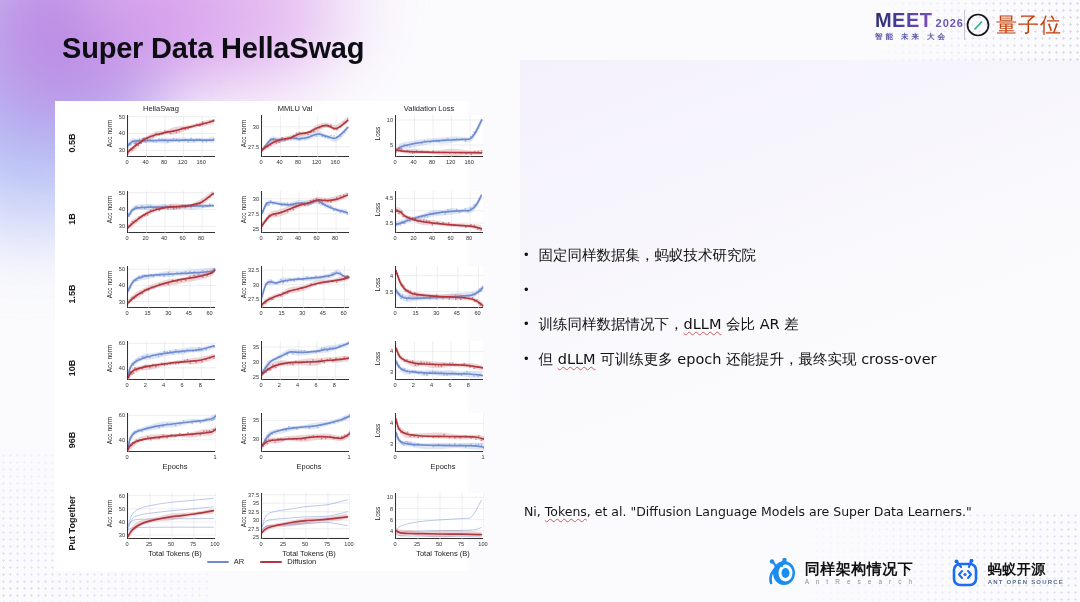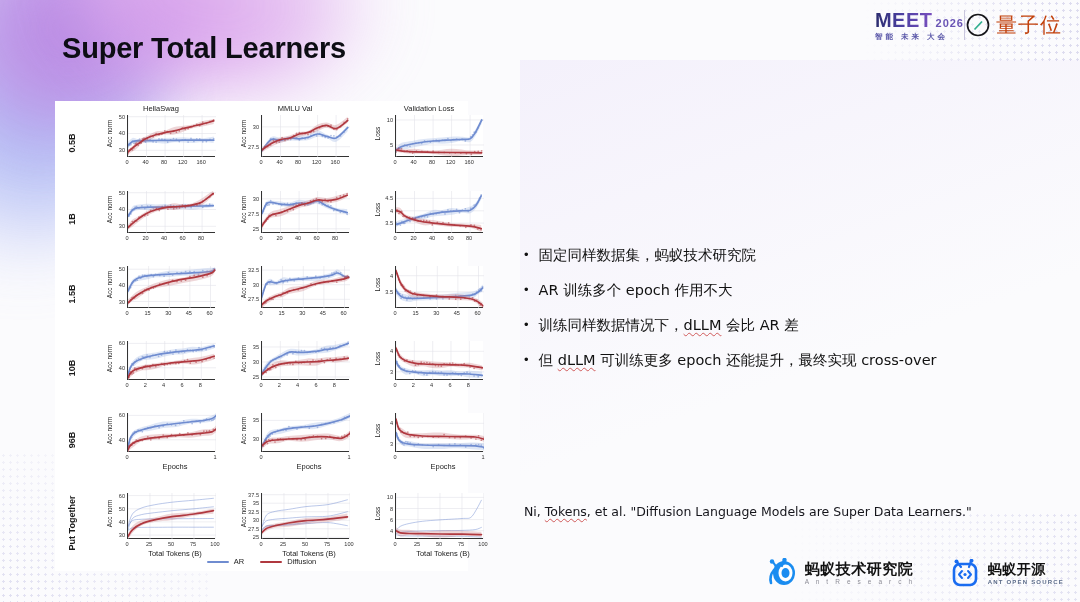--- a/index.html
+++ b/index.html
@@ -121,21 +121,21 @@
   <div class="logo-div"></div>
   <div class="logo-qbit">
     <svg width="26" height="26" viewBox="0 0 26 26">
       <circle cx="13" cy="13" r="10.5" fill="none" stroke="#16161a" stroke-width="1.7"></circle>
       <line x1="9.5" y1="17.5" x2="17" y2="9.5" stroke="#2fae8e" stroke-width="1.7"></line>
     </svg>
     <span class="qbit-text">量子位</span>
   </div>
 </div>
 
-<div id="page-title">Super Total Learners</div>
+<div id="page-title">Super Data HellaSwag</div>
 
 <div id="figure-panel">
   <div id="fig-grid">
       <div class="row-label" style="top: 37px; left: 2px; width: 30px; text-align: center;">0.5B</div>
       <div class="row-label" style="top: 113px; left: 2px; width: 30px; text-align: center;">1B</div>
       <div class="row-label" style="top: 188px; left: 2px; width: 30px; text-align: center;">1.5B</div>
       <div class="row-label" style="top: 261.5px; left: 2px; width: 30px; text-align: center;">10B</div>
       <div class="row-label" style="top: 333.5px; left: 2px; width: 30px; text-align: center;">96B</div>
       <div class="row-label" style="top: 417px; left: -16px; width: 66px; text-align: center;">Put Together</div>
       <div class="cellwrap" style="left: 52px; top: 14px; width: 108px; height: 58px;">
@@ -1590,21 +1590,20 @@
     </div>
 </div>
 
 <div id="bullets">
     <div class="bullet">
       <span class="bullet-dot">•</span>
       <span class="bullet-txt">固定同样数据集，蚂蚁技术研究院</span>
     </div>
     <div class="bullet">
       <span class="bullet-dot">•</span>
-      <span class="bullet-txt">AR 训练多个 epoch 作用不大</span>
     </div>
     <div class="bullet">
       <span class="bullet-dot">•</span>
       <span class="bullet-txt">训练同样数据情况下，<span class="sq">dLLM</span> 会比 AR 差</span>
     </div>
     <div class="bullet">
       <span class="bullet-dot">•</span>
       <span class="bullet-txt">但 <span class="sq">dLLM</span> 可训练更多 epoch 还能提升，最终实现 cross-over</span>
     </div>
   </div>
@@ -1617,21 +1616,21 @@
       <ellipse cx="20" cy="15" rx="11" ry="12" fill="#1a8cf0"></ellipse>
       <ellipse cx="21.5" cy="15" rx="7" ry="8.5" fill="#ffffff"></ellipse>
       <ellipse cx="21.5" cy="15" rx="4" ry="5" fill="#1a8cf0"></ellipse>
       <path d="M9 4 L13 10" stroke="#1a8cf0" stroke-width="2.2" fill="none" stroke-linecap="round"></path>
       <path d="M20 2 L18 8" stroke="#1a8cf0" stroke-width="2.2" fill="none" stroke-linecap="round"></path>
       <circle cx="8" cy="3.5" r="2.2" fill="#1a8cf0"></circle>
       <circle cx="20.5" cy="2" r="2.2" fill="#1a8cf0"></circle>
       <path d="M10 12 Q5 18 7 25" stroke="#1a8cf0" stroke-width="2.6" fill="none" stroke-linecap="round"></path>
     </svg>
     <div class="flogo-txt">
-      <span class="flogo-cn">蚂蚁技术研究院</span>
+      <span class="flogo-cn">同样架构情况下</span>
       <span class="flogo-en">A n t   R e s e a r c h</span>
     </div>
   </div>
   <div class="flogo">
     <svg width="32" height="28" viewBox="0 0 32 28">
       <rect x="5" y="5" width="22" height="21" rx="6" fill="none" stroke="#1a6cf0" stroke-width="2.6"></rect>
       <path d="M8 3 L12 8 M22 2 L20 8" stroke="#1a6cf0" stroke-width="2.2" stroke-linecap="round"></path>
       <circle cx="7.5" cy="2.5" r="2" fill="#1a6cf0"></circle>
       <circle cx="22.5" cy="1.8" r="2" fill="#1a6cf0"></circle>
       <path d="M13 12 L10 15.5 L13 19" stroke="#1a6cf0" stroke-width="2" fill="none" stroke-linecap="round" stroke-linejoin="round"></path>

